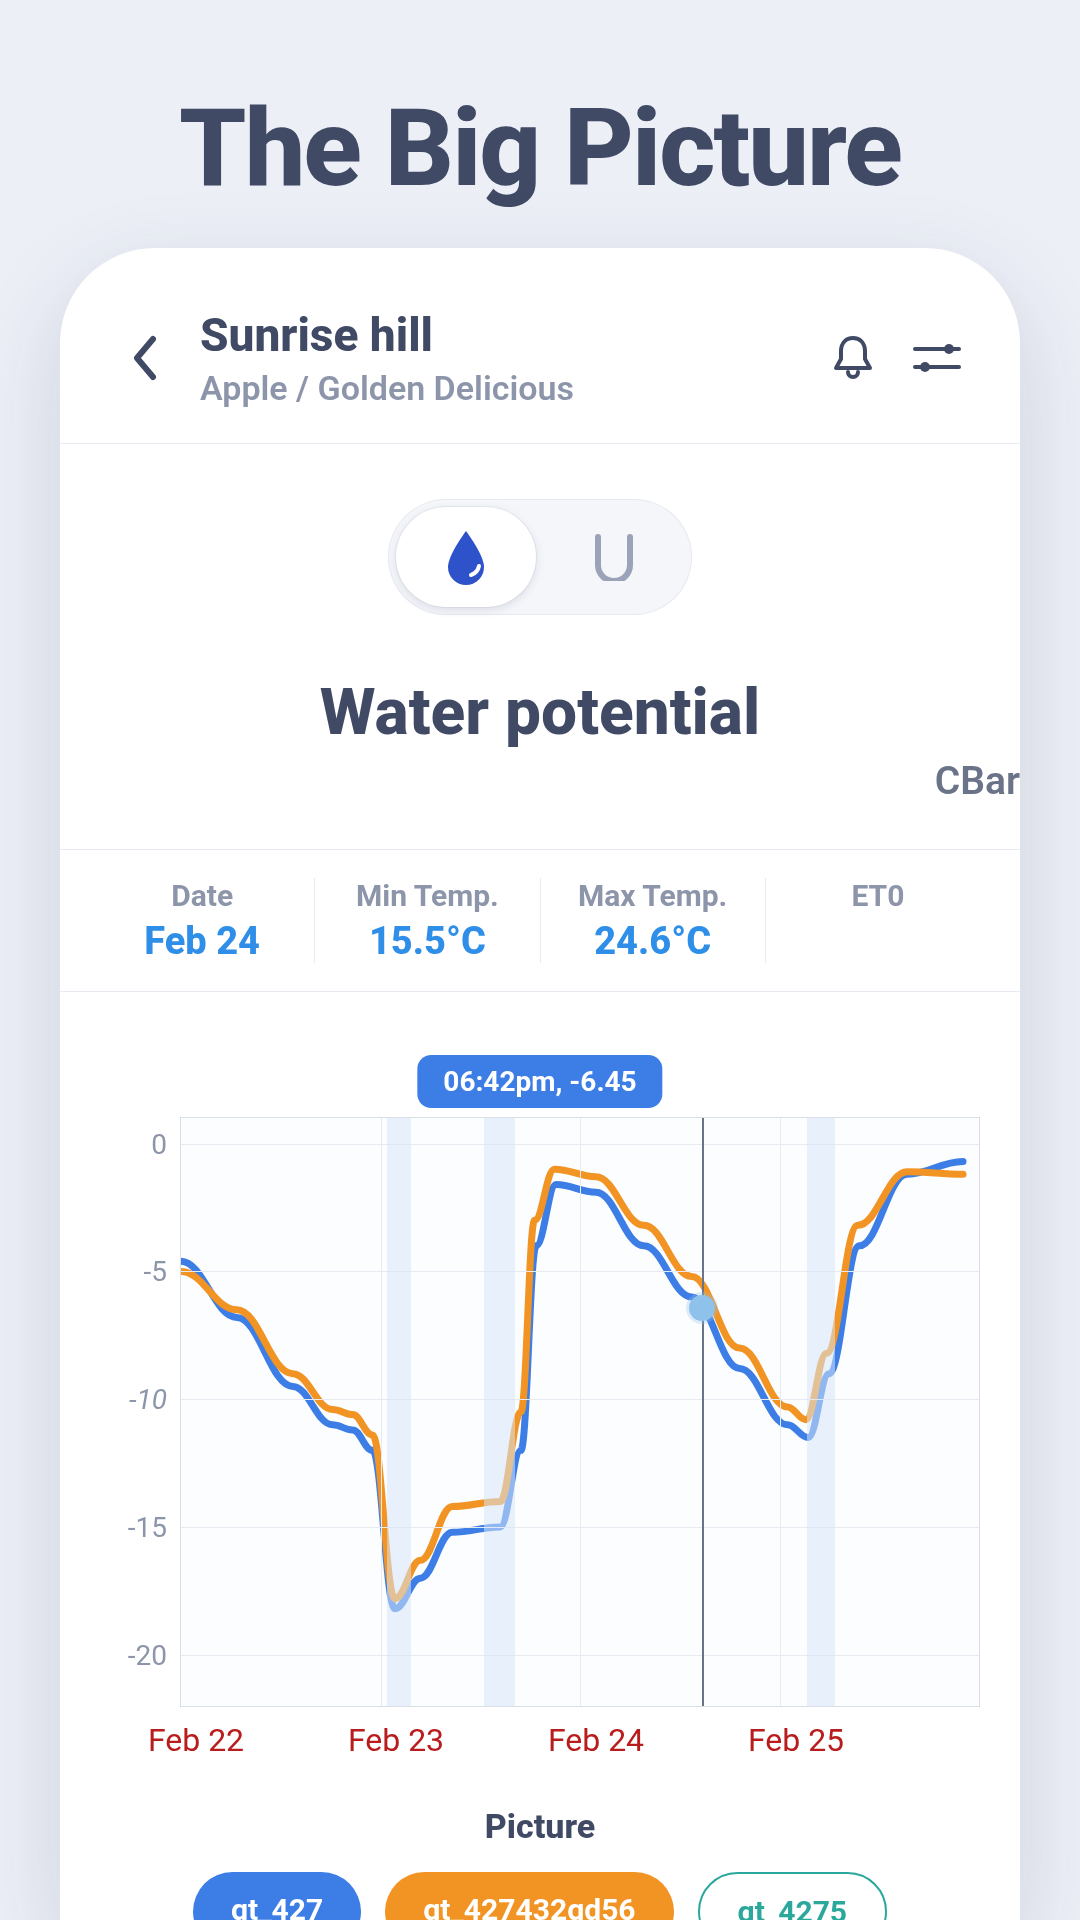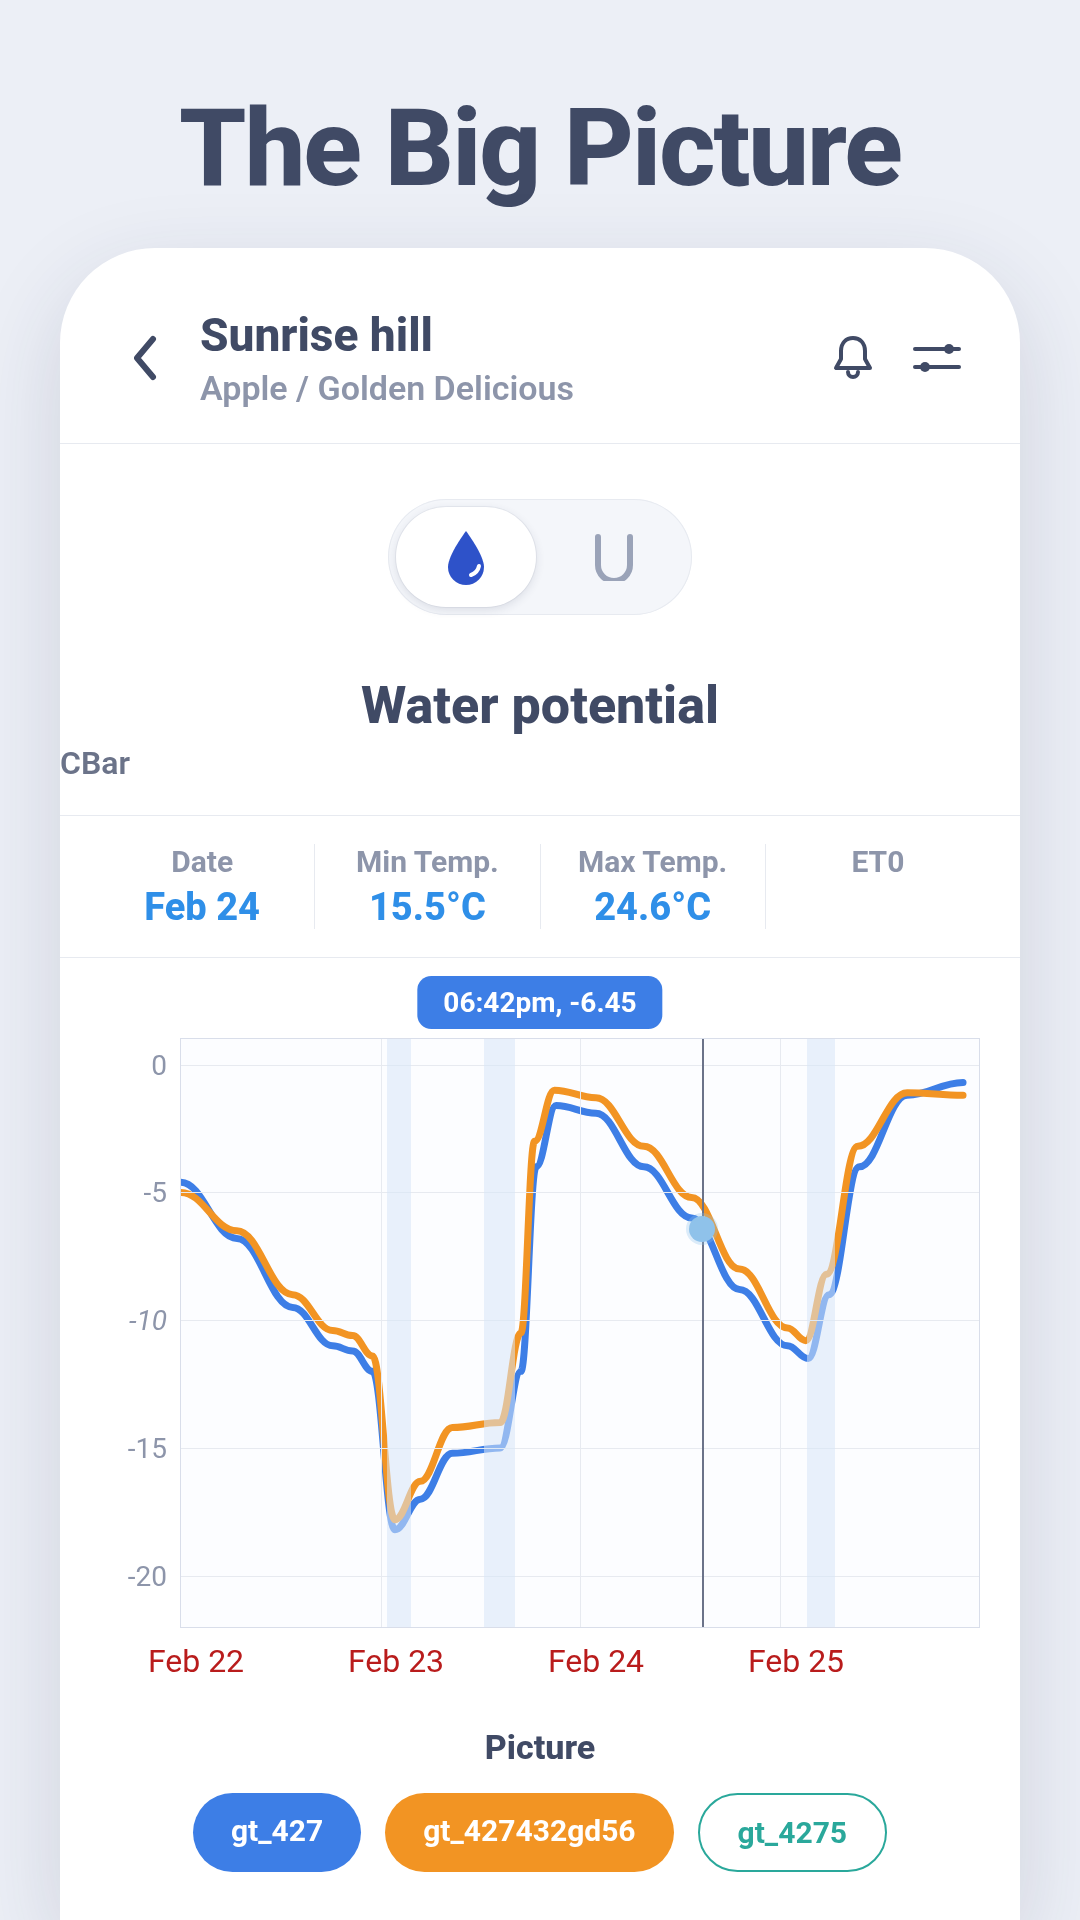--- a/index.html
+++ b/index.html
@@ -78,31 +78,31 @@
   }
   .seg-item.active {
     background:#ffffff;
     box-shadow: 0 3px 10px rgba(40,50,80,0.12), 0 0 0 1px #e7eaf0;
   }
 
   
   .section-title {
     text-align:center;
     margin-top: 60px;
-    font-size: 52px;
+    font-size: 64px;
     font-weight: 800;
     color:#404a65;
   }
   .section-unit {
-    text-align:left;
-    font-size: 32px;
+    text-align:right;
+    font-size: 39px;
     font-weight: 600;
     color:#6b7389;
     margin-top: 8px;
-    margin-bottom: 33px;
+    margin-bottom: 45px;
   }
 
   
   .stats {
     border-top: 1px solid #e7eaf0;
     border-bottom: 1px solid #e7eaf0;
     display:flex;
     padding: 28px 30px;
   }
   .stat {
@@ -119,21 +119,21 @@
   .stat-value {
     font-size: 38px;
     font-weight: 800;
     color:#2f8fe8;
     margin-top: 6px;
   }
 
   
   .chart-zone {
     position:relative;
-    margin: 20px 40px 0 40px;
+    margin: 65px 40px 0 40px;
   }
   .tooltip-pill {
     position:absolute;
     left:50%;
     transform:translateX(-50%);
     top:-2px;
     background:#3d7ee6;
     color:#fff;
     font-size:28px;
     font-weight:700;

